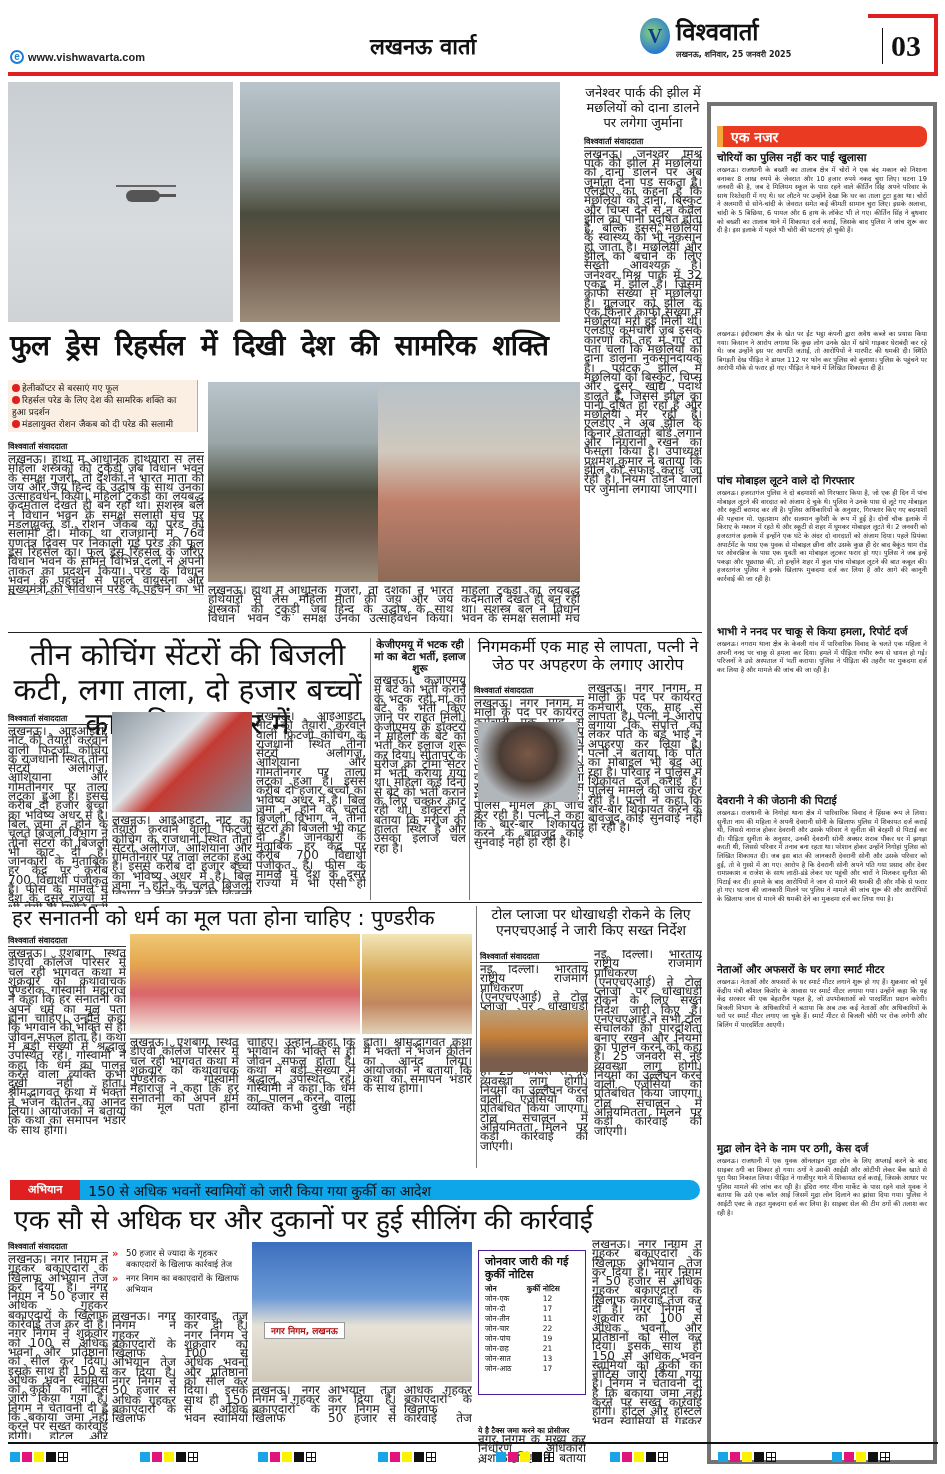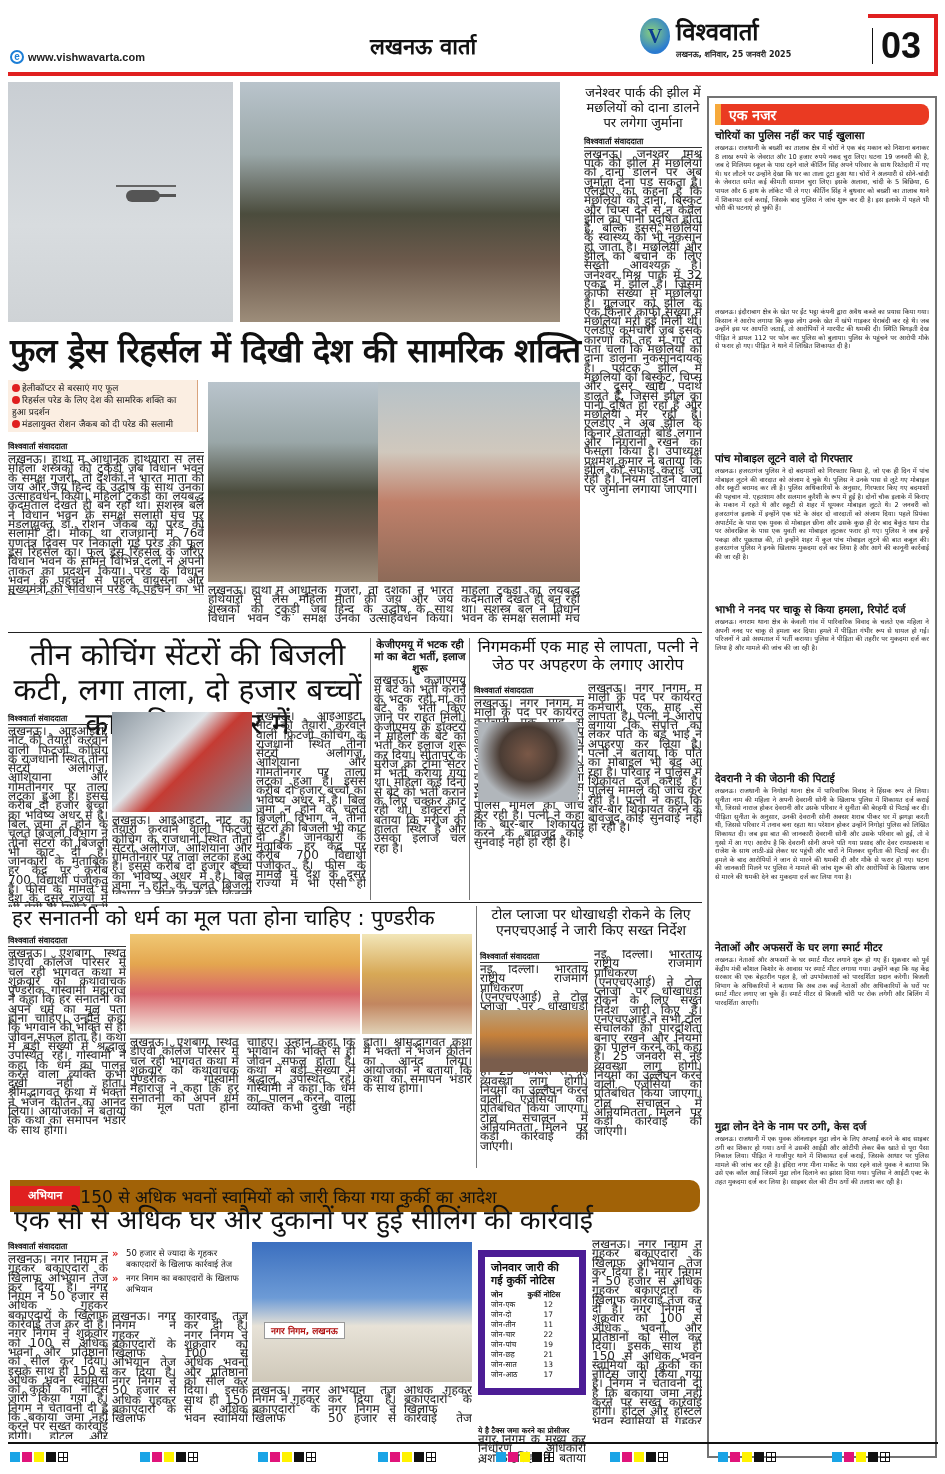--- a/index.html
+++ b/index.html
@@ -9,21 +9,21 @@
   
   .mast { position: absolute; left: 0; top: 0; width: 945px; height: 76px; }
   .mast .site { position: absolute; left: 10px; top: 50px; font-size: 11px; font-family: "Liberation Sans", sans-serif; font-weight: bold; color: #222; display: flex; align-items: center; gap: 4px; }
   .mast .site .e-icon { width: 14px; height: 14px; border-radius: 50%; border: 2px solid #1c7ed6; color: #1c7ed6; font-size: 10px; line-height: 10px; text-align: center; font-weight: bold; }
   .mast .section { position: absolute; left: 370px; top: 30px; font-size: 22px; font-weight: bold; color: #111; }
   .mast .brand { position: absolute; left: 640px; top: 18px; display: flex; align-items: flex-start; gap: 6px; }
   .mast .brand .logo { width: 30px; height: 36px; border-radius: 50%; background: radial-gradient(circle at 40% 40%, #8bd17c, #2a7bd0 70%); color: #0b3d91; font-weight: bold; font-size: 20px; text-align: center; line-height: 36px; font-family: "Liberation Serif", serif; }
   .mast .brand .name { font-size: 24px; font-weight: bold; color: #111; line-height: 28px; }
   .mast .brand .dateline { font-size: 8px; color: #222; margin-top: 2px; font-weight: bold; }
   .mast .pageno { position: absolute; left: 868px; top: 14px; width: 70px; height: 62px; border-top: 4px solid #e02020; border-right: 4px solid #e02020; }
-  .mast .pageno .num { position: absolute; left: 4px; top: 10px; font-size: 36px; font-family: Liberation Sans, sans-serif; font-weight: bold; border-left: 1px solid #111; padding-left: 8px; line-height: 36px; }
+  .mast .pageno .num { position: absolute; left: 14px; top: 10px; font-size: 30px; font-family: Liberation Serif, serif; font-weight: bold; border-left: 1px solid #111; padding-left: 8px; line-height: 36px; }
   .mast .redline { position: absolute; left: 8px; top: 72px; width: 930px; height: 4px; background: #e02020; }
 
   
   .abs { position: absolute; }
   .photo { position: absolute; overflow: hidden; padding-left: 42px; }
   .byline { font-size: 8px; font-weight: bold; border-bottom: 1px solid #333; padding-bottom: 1px; margin-bottom: 2px; }
   .body-text { font-size: 12px; line-height: 9.3px; text-align: justify; color: #222; }
   .cols2 { column-count: 2; column-gap: 8px; }
   .cols3 { column-count: 3; column-gap: 8px; }
   .headline { font-weight: bold; color: #111; line-height: 1.15; }
@@ -47,32 +47,32 @@
 
   .divider-h { position: absolute; height: 1px; background: #222; }
   .divider-v { position: absolute; width: 1px; background: #777; }
 
   
   .bullets { position: absolute; left: 8px; top: 380px; width: 190px; background: #fbeee2; border-right: 1px solid #d9a37c; padding: 2px 4px; }
   .bullets .bi { font-size: 9px; line-height: 12px; color: #111; }
   .bullets .dot { display: inline-block; width: 8px; height: 8px; border-radius: 50%; background: #e02020; margin-right: 2px; vertical-align: -1px; }
 
   
-  .nazar { position: absolute; left: 707px; top: 96px; width: 230px; height: 1362px; border: 2px solid #737373; padding: 6px 6px; }
+  .nazar { position: absolute; left: 707px; top: 102px; width: 230px; height: 1362px; border: 4px solid #737373; padding: 20px 6px; }
   .nazar .tag { background: #ea3a22; color: #fff; font-weight: bold; font-size: 14px; padding: 1px 8px; border-radius: 0 8px 8px 0; border-left: 6px solid #f6a93b; margin-bottom: 4px; }
   .nazar .nh { font-size: 10.5px; font-weight: bold; color: #111; margin: 4px 0 2px; line-height: 13px; }
   .nazar .nt { font-size: 6.6px; line-height: 8.6px; text-align: justify; color: #222; }
 
   
-  .abhiyan { position: absolute; left: 10px; top: 1180px; width: 690px; height: 32px; background: #a16207; border-radius: 0 10px 10px 0; display: flex; align-items: center; }
+  .abhiyan { position: absolute; left: 10px; top: 1180px; width: 690px; height: 20px; background: #0ea5e9; border-radius: 0 10px 10px 0; display: flex; align-items: center; }
   .abhiyan .tag { background: #e02020; color: #fff; font-size: 11px; font-weight: bold; height: 20px; line-height: 20px; padding: 0 18px; }
-  .abhiyan .txt { font-size: 17px; color: #111; }
-
-  
-  .kurki { position: absolute; left: 478px; top: 1250px; width: 108px; height: 145px; border: 7px solid #4c1d95; padding: 4px 6px; }
+  .abhiyan .txt { font-size: 14px; margin-left: 8px; color: #111; }
+
+  
+  .kurki { position: absolute; left: 478px; top: 1250px; width: 108px; height: 145px; border: 1px solid #4c1d95; padding: 4px 6px; }
   .kurki .kt { font-size: 11px; font-weight: bold; line-height: 13px; margin-bottom: 3px; }
   .kurki table { border-collapse: collapse; width: 100%; }
   .kurki td, .kurki th { font-size: 7.5px; text-align: left; line-height: 10px; font-weight: normal; }
   .kurki th { font-weight: bold; }
   .kurki td.v { padding-left: 16px; }
 
   
   .points { position: absolute; left: 112px; top: 1248px; width: 136px; }
   .points .pi { font-size: 8.5px; line-height: 11px; padding-left: 14px; position: relative; margin-bottom: 3px; }
   .points .pi .chev { position: absolute; left: 0; top: 0; color: #e02020; font-weight: bold; font-size: 10px; }
@@ -109,21 +109,21 @@
 
 <div class="photo sky" style="left:8px; top:82px; width:225px; height:240px;">
   <div class="heli">
     <div class="rotor"></div>
       <div class="body"></div>
       <div class="tail"></div>
   </div>
 </div>
 <div class="photo parade" style="left:240px; top:82px; width:320px; height:240px;"></div>
 
-<div class="abs headline" style="left:10px; top:332px; width:580px; font-size:33px; letter-spacing:-0.5px;">फुल ड्रेस रिहर्सल में दिखी देश की सामरिक शक्ति</div>
+<div class="abs headline" style="left:10px; top:332px; width:580px; font-size:28px; letter-spacing:-0.5px;font-family:Liberation Mono, monospace;">फुल ड्रेस रिहर्सल में दिखी देश की सामरिक शक्ति</div>
 
 <div class="bullets">
   <div class="bi"><span class="dot"></span><span>हेलीकॉप्टर से बरसाएं गए फूल</span></div>
   <div class="bi"><span class="dot"></span><span>रिहर्सल परेड के लिए देश की सामरिक शक्ति का हुआ प्रदर्शन</span></div>
   <div class="bi"><span class="dot"></span><span>मंडलायुक्त रोशन जैकब को दी परेड की सलामी</span></div>
 </div>
 
 <div class="photo parade" style="left:208px; top:382px; width:170px; height:200px;"></div>
 <div class="photo crowd" style="left:378px; top:382px; width:202px; height:200px;"></div>
 

